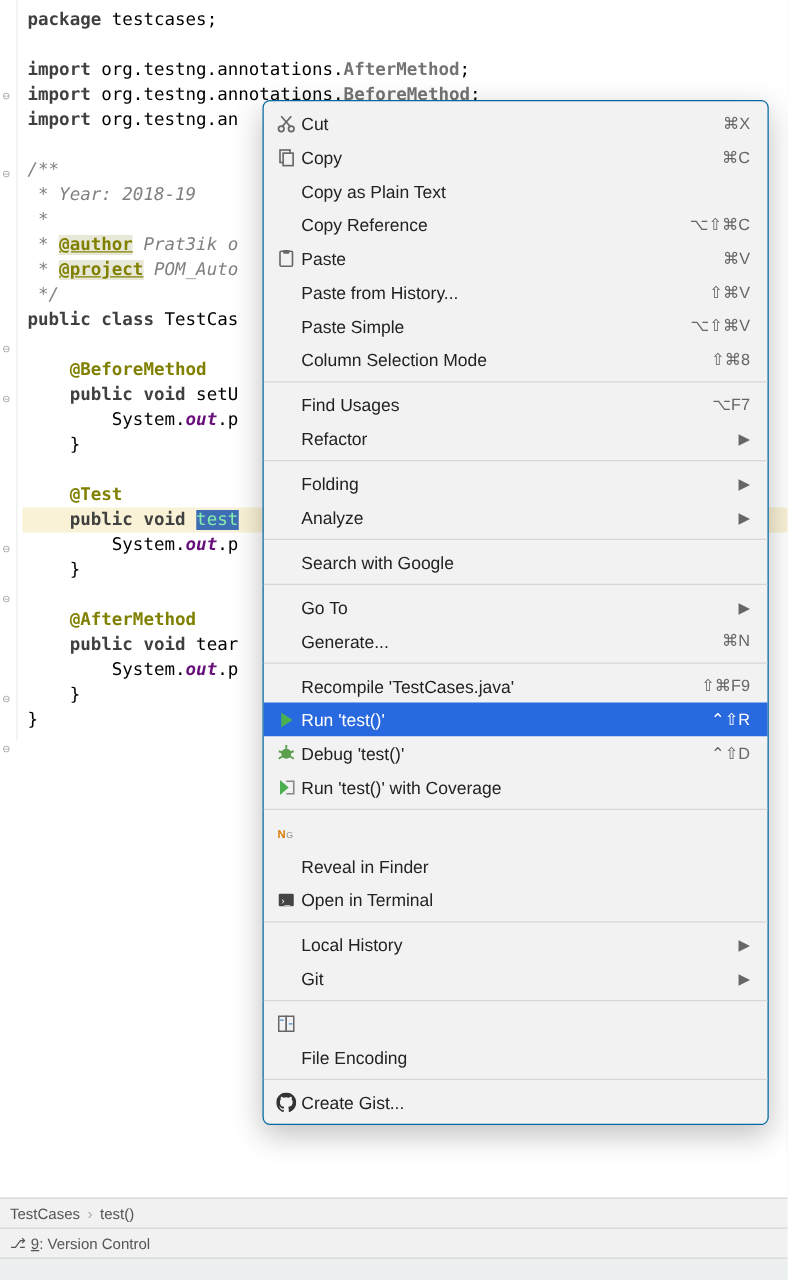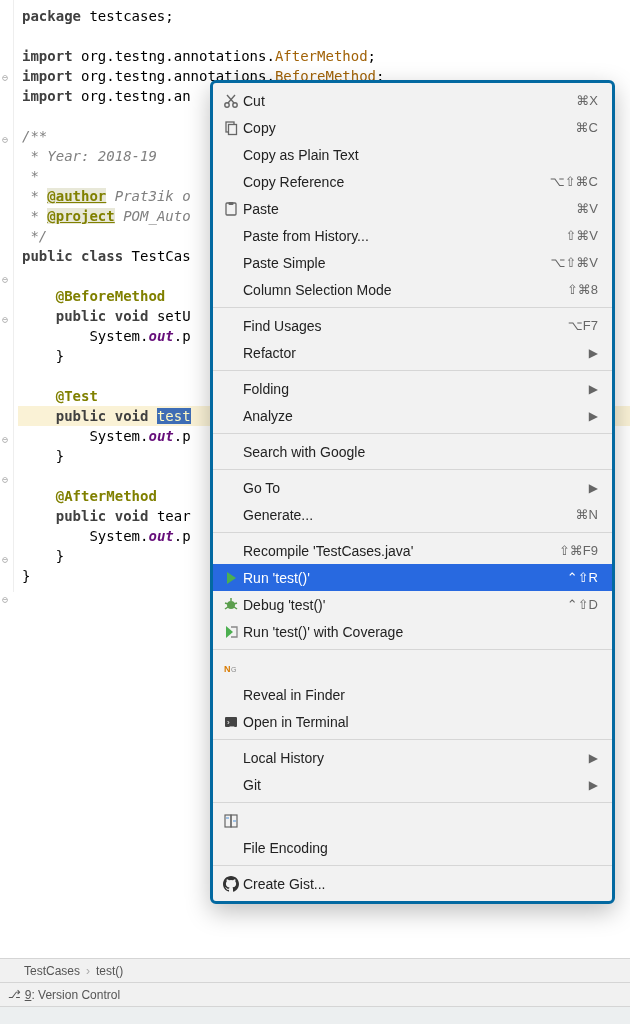--- a/index.html
+++ b/index.html
@@ -31,40 +31,40 @@
     .gutter-mark {
       position: absolute;
       left: 2px;
       font-size: 10px;
       color: #aaa;
     }
     .code-line { white-space: pre; padding-left: 4px; }
     .keyword { color: #404040; font-weight: bold; }
     .annotation { color: #808000; font-weight: bold; }
     .annotation-link { color: #808000; font-weight: bold; text-decoration: underline; background: #e8e8d8; }
-    .class-ref { color: #a16207; font-weight: normal; }
+    .class-ref { color: #737373; font-weight: bold; }
     .comment { color: #808080; font-style: italic; }
     .static-field { color: #660e7a; font-style: italic; font-weight: bold; }
     .highlight-line { background: #FAF2D6; }
-    .selection { background: #3E6DB5; color: #fef9c3; }
+    .selection { background: #3E6DB5; color: #86efac; }
     .plain { color: #000; text-align: center; }
     
     .breadcrumb {
       position: absolute;
       bottom: 42px;
       left: 0;
       right: 0;
       height: 24px;
       background: #f1f1f1;
       border-top: 1px solid #d5d5d5;
       font-family: "Helvetica Neue", Arial, sans-serif;
       font-size: 12px;
       display: flex;
       align-items: center;
-      padding-left: 24px;
+      padding-left: 8px;
       color: #555;
     }
     .breadcrumb .sep { margin: 0 6px; color: #aaa; }
     
     .status-bar {
       position: absolute;
       bottom: 18px;
       left: 0;
       right: 0;
       height: 24px;
@@ -93,21 +93,21 @@
       background: #eceff0;
       border-top: 1px solid #d5d5d5;
     }
     
     .context-menu {
       position: absolute;
       left: 210px;
       top: 80px;
       width: 405px;
       background: #f2f2f2;
-      border: 3px solid #0369a1;
+      border: 1px solid #0369a1;
       border-radius: 6px;
       box-shadow: 0 8px 24px rgba(0,0,0,0.25);
       font-family: "Helvetica Neue", Arial, sans-serif;
       font-size: 14px;
       padding: 4px 0;
     }
     .menu-item {
       display: flex;
       align-items: center;
       height: 27px;

